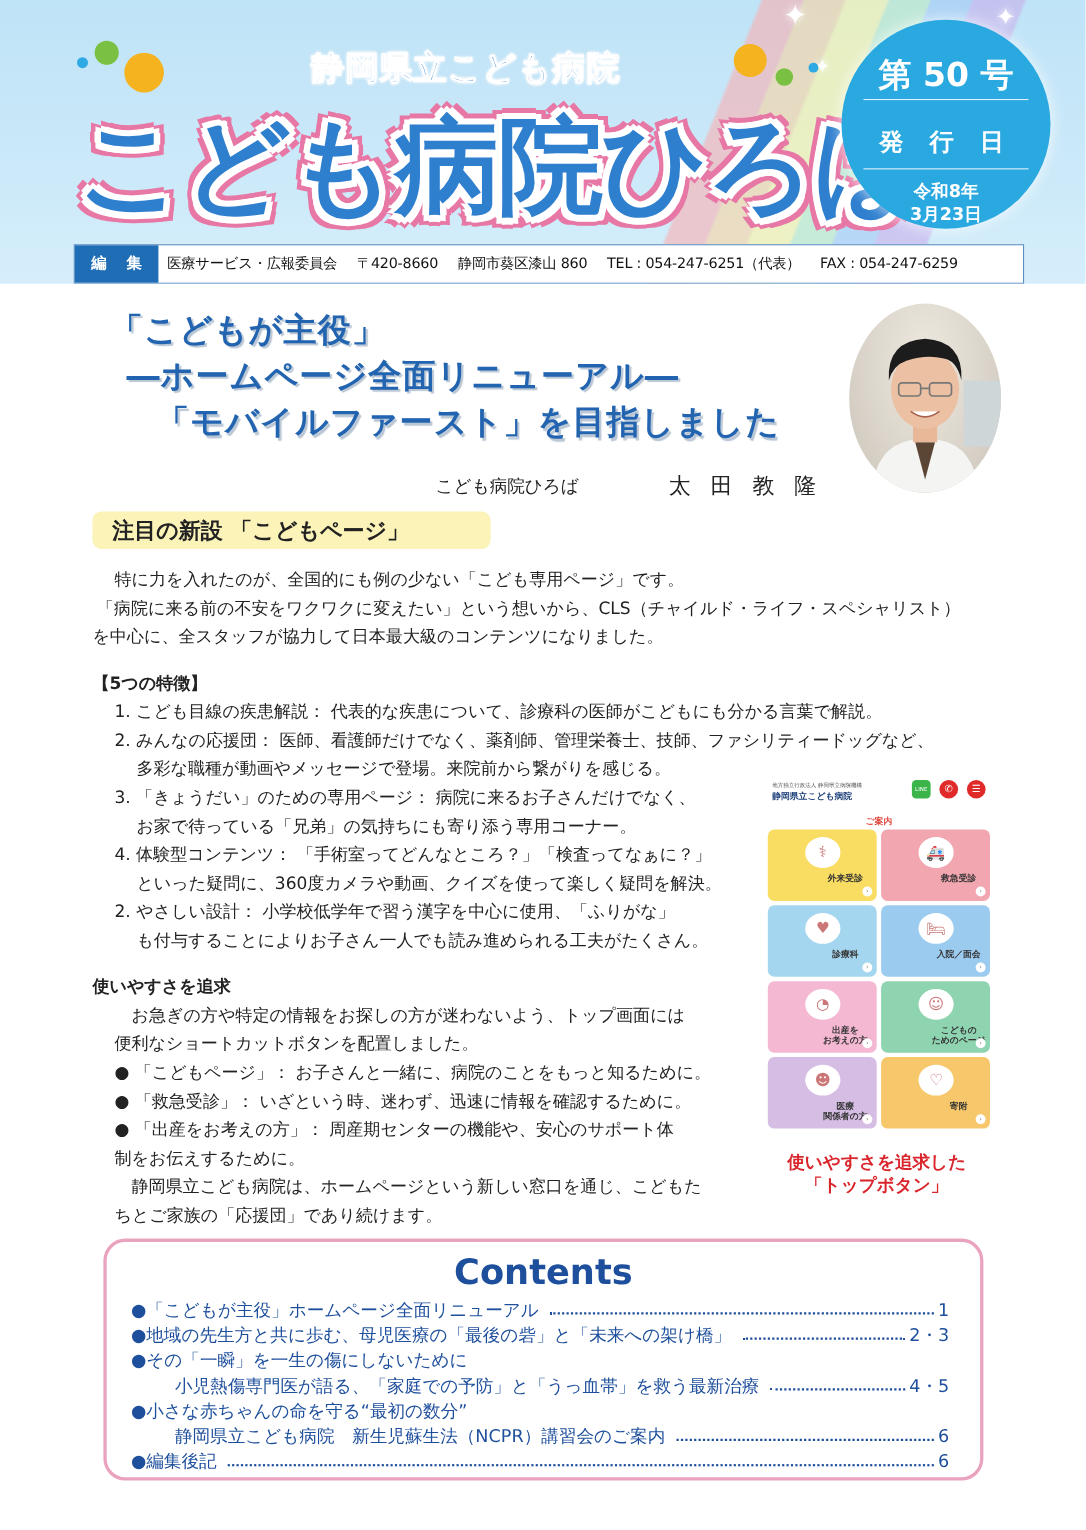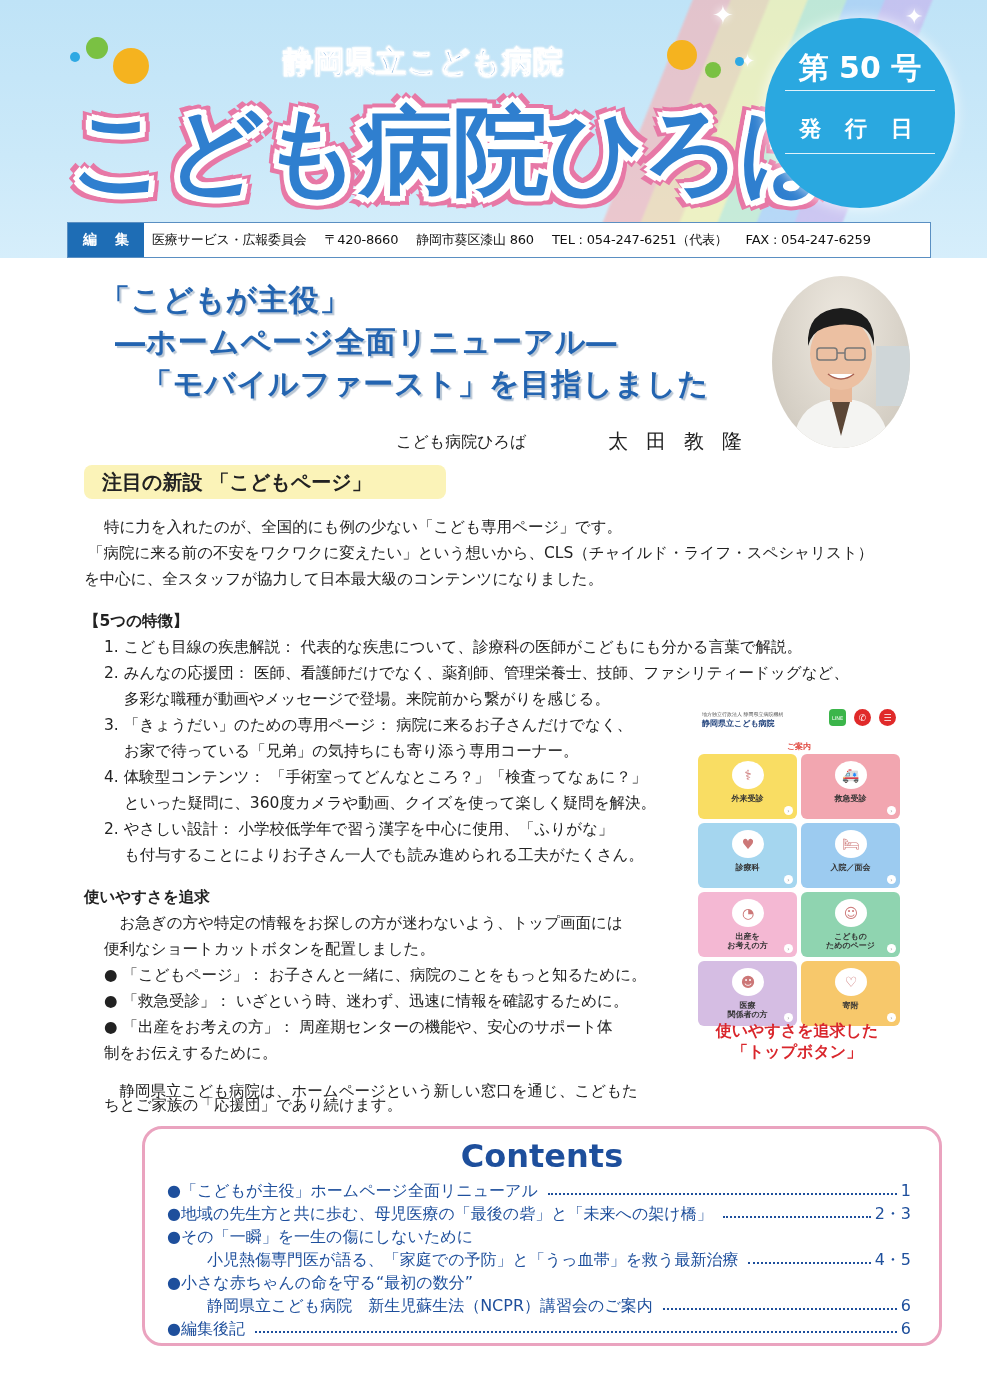--- a/index.html
+++ b/index.html
@@ -51,26 +51,26 @@
   
   .mock { left:696px; top:706px; width:206px; height:328px; background:#fff; }
   .mock-head { position:absolute; left:0; top:0; width:100%; height:24px; }
   .mock-logo { position:absolute; left:6px; top:4px; font-size:8px; color:#1d3f7a; font-weight:bold; line-height:9px; }
   .mock-logo .mini { font-size:5px; color:#555; font-weight:normal; }
   .mock-icons { position:absolute; right:6px; top:3px; display:flex; gap:8px; }
   .mock-icons div { width:17px; height:17px; border-radius:50%; color:#fff; font-size:9px; display:flex; align-items:center; justify-content:center; }
   .mock-guide { position:absolute; left:0; width:100%; top:35px; text-align:center; font-size:8px; color:#e0463d; font-weight:bold; }
   .tile { position:absolute; width:99px; height:65px; border-radius:6px; }
   .tile .circ { position:absolute; left:34px; top:7px; width:32px; height:28px; border-radius:50%; background:#fff; display:flex; align-items:center; justify-content:center; font-size:14px; color:#c77; }
-  .tile .lbl { position:absolute; left:0; width:100%; top:40px; text-align:center; font-size:8px; font-weight:bold; color:#333; line-height:9px; }
+  .tile .lbl { position:absolute; left:0; width:100%; top:40px; text-align:center; font-size:8px; font-weight:bold; color:#333; line-height:9px;padding-left:21px; }
   .tile .go { position:absolute; right:4px; bottom:4px; width:9px; height:9px; border-radius:50%; background:#fff; font-size:6px; color:#888; text-align:center; line-height:9px; }
-  .caption { left:702px; top:1020px; width:190px; text-align:center; font-size:16px; font-weight:bold; color:#d9262c; line-height:21px; }
-
-  
-  .contents { left:94px; top:1126px; width:800px; height:220px; border:3px solid #eaa3bf; border-radius:20px; box-sizing:border-box; background:#fff;margin-left:48px; }
+  .caption { left:702px; top:1046px; width:190px; text-align:center; font-size:16px; font-weight:bold; color:#d9262c; line-height:21px; }
+
+  
+  .contents { left:94px; top:1126px; width:800px; height:220px; border:3px solid #eaa3bf; border-radius:20px; box-sizing:border-box; background:#fff; }
   .contents-title { position:absolute; left:0; width:100%; top:8px; text-align:center; font-size:32px; font-weight:bold; color:#1e4f9c; }
   .toc { position:absolute; left:22px; right:28px; font-size:16px; color:#1e4f9c; line-height:23px; display:flex; white-space:nowrap; }
   .toc .lead { flex:1; border-bottom:2px dotted #1e4f9c; margin:0 4px 7px 10px; }
   .toc.indent { padding-left:40px; }
 </style>
 </head>
 <body>
 
 <div class="abs header">
   <div class="rainbow"></div>
@@ -86,20 +86,24 @@
   <div class="dot" style="left:735px;top:57px;width:9px;height:9px;background:#2fa9e3;"></div>
 
   <div class="abs subtitle">静岡県立こども病院</div>
   <div class="abs title">こども病院ひろば</div>
 
   <div class="abs issue-badge">
     <div class="issue-no">第 50 号</div>
     <div class="issue-line" style="top:72px;"></div>
     <div class="issue-label">発 行 日</div>
     <div class="issue-line" style="top:135px;"></div>
+    <div class="issue-date">
+      <div>令和8年</div>
+      <div>3月23日</div>
+    </div>
   </div>
 
   <div class="abs editbar">
     <div class="tag">
       <span>編</span>
       <span>集</span>
     </div>
     <div class="info">
       <span>医療サービス・広報委員会</span>
       <span>〒420-8660</span>
@@ -149,21 +153,21 @@
 <div class="abs body-text" style="left:104px;top:816px;">2. やさしい設計： 小学校低学年で習う漢字を中心に使用、「ふりがな」</div>
 <div class="abs body-text" style="left:124px;top:842px;">も付与することによりお子さん一人でも読み進められる工夫がたくさん。</div>
 
 <div class="abs body-text feat-title" style="left:84px;top:884px;">使いやすさを追求</div>
 <div class="abs body-text" style="left:104px;top:910px;">　お急ぎの方や特定の情報をお探しの方が迷わないよう、トップ画面には</div>
 <div class="abs body-text" style="left:104px;top:936px;">便利なショートカットボタンを配置しました。</div>
 <div class="abs body-text" style="left:104px;top:962px;">● 「こどもページ」： お子さんと一緒に、病院のことをもっと知るために。</div>
 <div class="abs body-text" style="left:104px;top:988px;">● 「救急受診」： いざという時、迷わず、迅速に情報を確認するために。</div>
 <div class="abs body-text" style="left:104px;top:1014px;">● 「出産をお考えの方」： 周産期センターの機能や、安心のサポート体</div>
 <div class="abs body-text" style="left:104px;top:1040px;">制をお伝えするために。</div>
-<div class="abs body-text" style="left:104px;top:1066px;margin-top:12px;">　静岡県立こども病院は、ホームページという新しい窓口を通じ、こどもた</div>
+<div class="abs body-text" style="left:104px;top:1066px;">　静岡県立こども病院は、ホームページという新しい窓口を通じ、こどもた</div>
 <div class="abs body-text" style="left:104px;top:1092px;">ちとご家族の「応援団」であり続けます。</div>
 
 <div class="abs mock">
   <div class="mock-head">
     <div class="mock-logo">
       <div class="mini">地方独立行政法人 静岡県立病院機構</div>
       <div>静岡県立こども病院</div>
     </div>
     <div class="mock-icons">
       <div style="background:#3bb54a;border-radius:4px;font-size:5px;">LINE</div>

